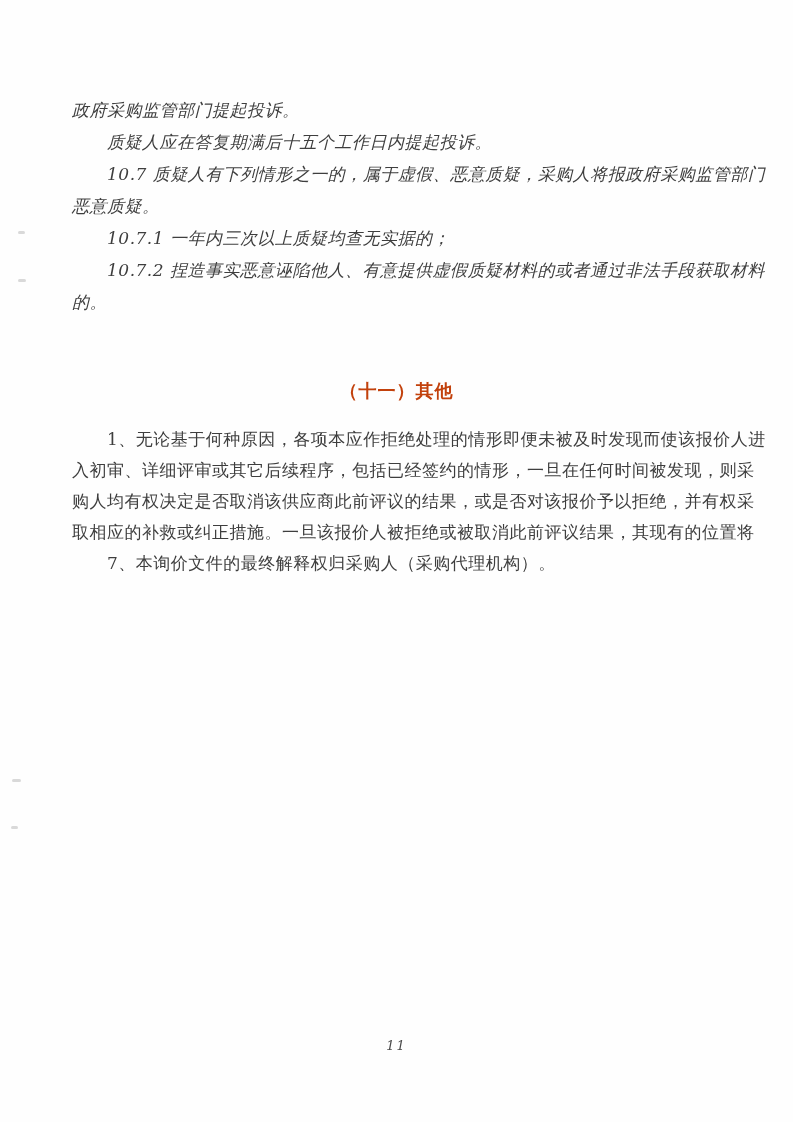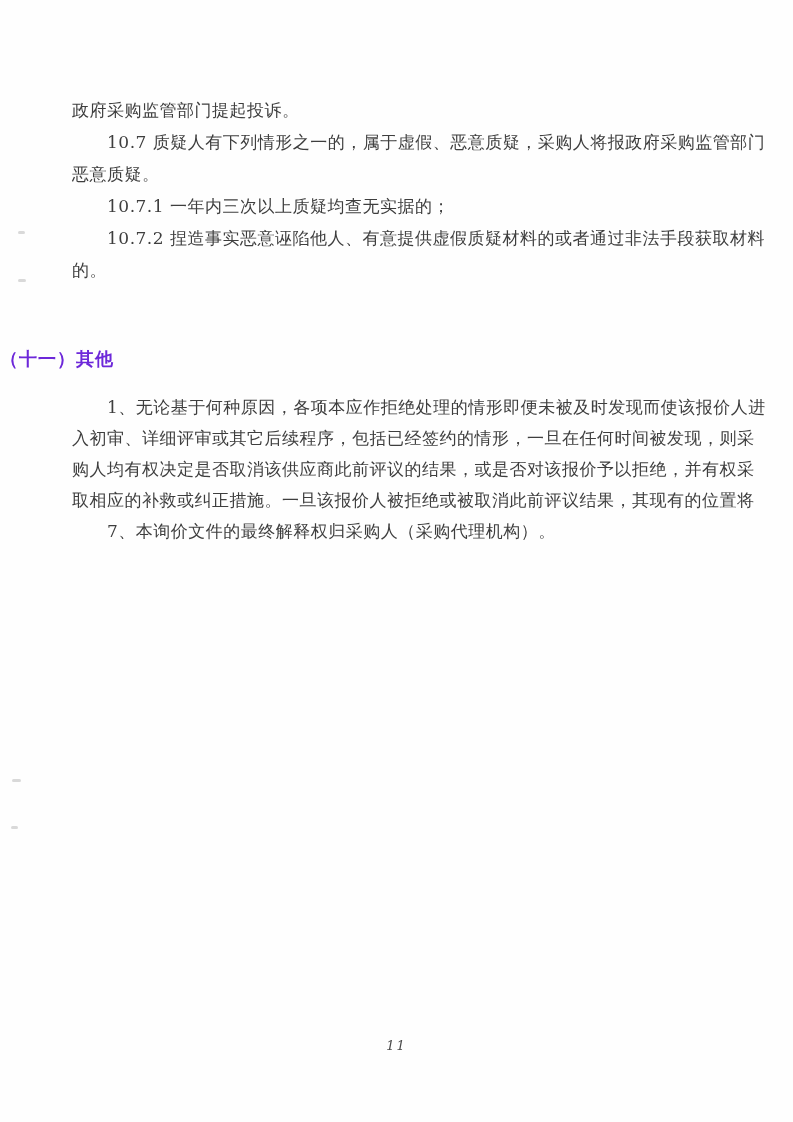--- a/index.html
+++ b/index.html
@@ -17,33 +17,35 @@
     color: #3e3e3e;
   }
   .textblock {
     margin-left: 72px;
     width: 648px;
     font-size: 17px;
     letter-spacing: 0.5px;
   }
   .block-a {
     padding-top: 94px;
+    font-style: italic;
   }
   .block-a .line {
     line-height: 32px;
     height: 32px;
     white-space: nowrap;
   }
   .heading {
     margin: 60px 0 0 0;
+    text-align: center;
     font-size: 18px;
     font-weight: 600;
     line-height: 26px;
     letter-spacing: 1px;
-    color: #6d28d9;
+    color: #c2410c;
   }
   .block-b {
     margin-top: 20px;
   }
   .block-b .line {
     line-height: 31px;
     height: 31px;
     white-space: nowrap;
   }
   .indent {
@@ -71,20 +73,21 @@
   .s3 { left: 12px; top: 779px; width: 9px; height: 3px; }
   .s4 { left: 11px; top: 826px; width: 7px; height: 3px; }
 </style>
 </head>
 <body>
 
 <div class="page">
 
   <div class="textblock block-a">
     <div class="line">政府采购监管部门提起投诉。</div>
+    <div class="line indent">质疑人应在答复期满后十五个工作日内提起投诉。</div>
     <div class="line indent">10.7 质疑人有下列情形之一的，属于虚假、恶意质疑，采购人将报政府采购监管部门</div>
     <div class="line">恶意质疑。</div>
     <div class="line indent">10.7.1 一年内三次以上质疑均查无实据的；</div>
     <div class="line indent">10.7.2 捏造事实恶意诬陷他人、有意提供虚假质疑材料的或者通过非法手段获取材料</div>
     <div class="line">的。</div>
   </div>
 
   <h2 class="heading">（十一）其他</h2>
 
   <div class="textblock block-b">

